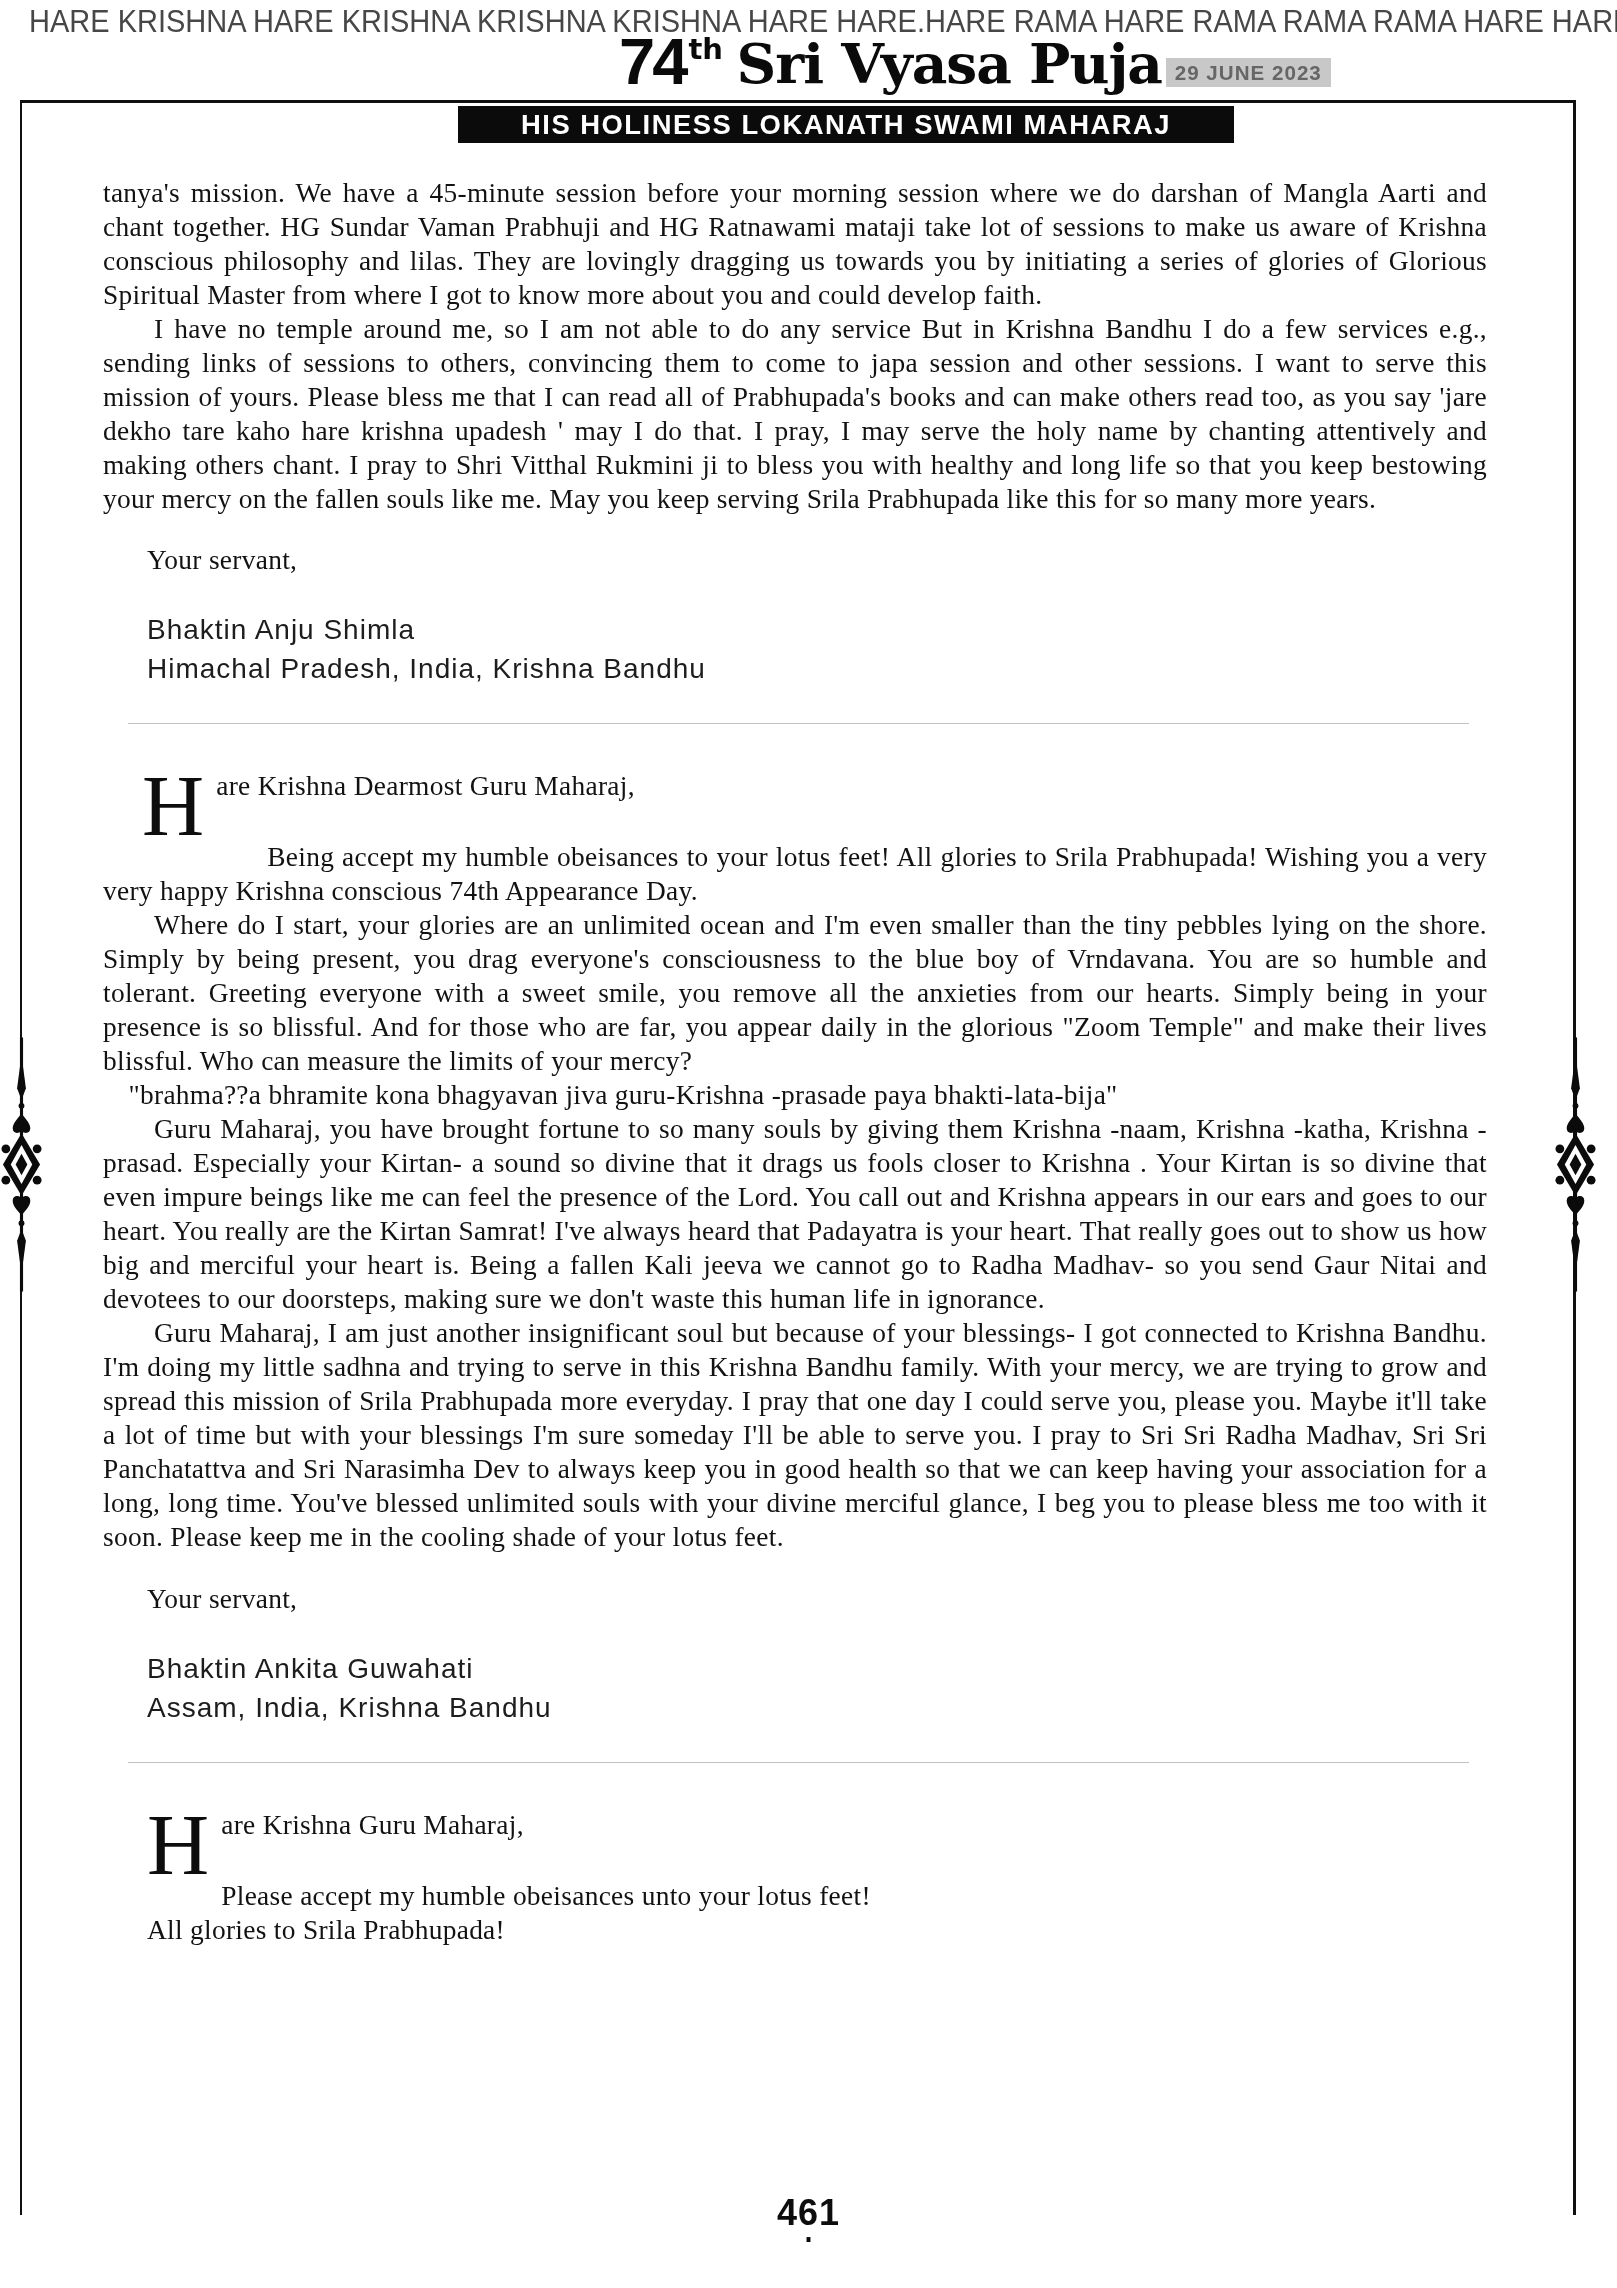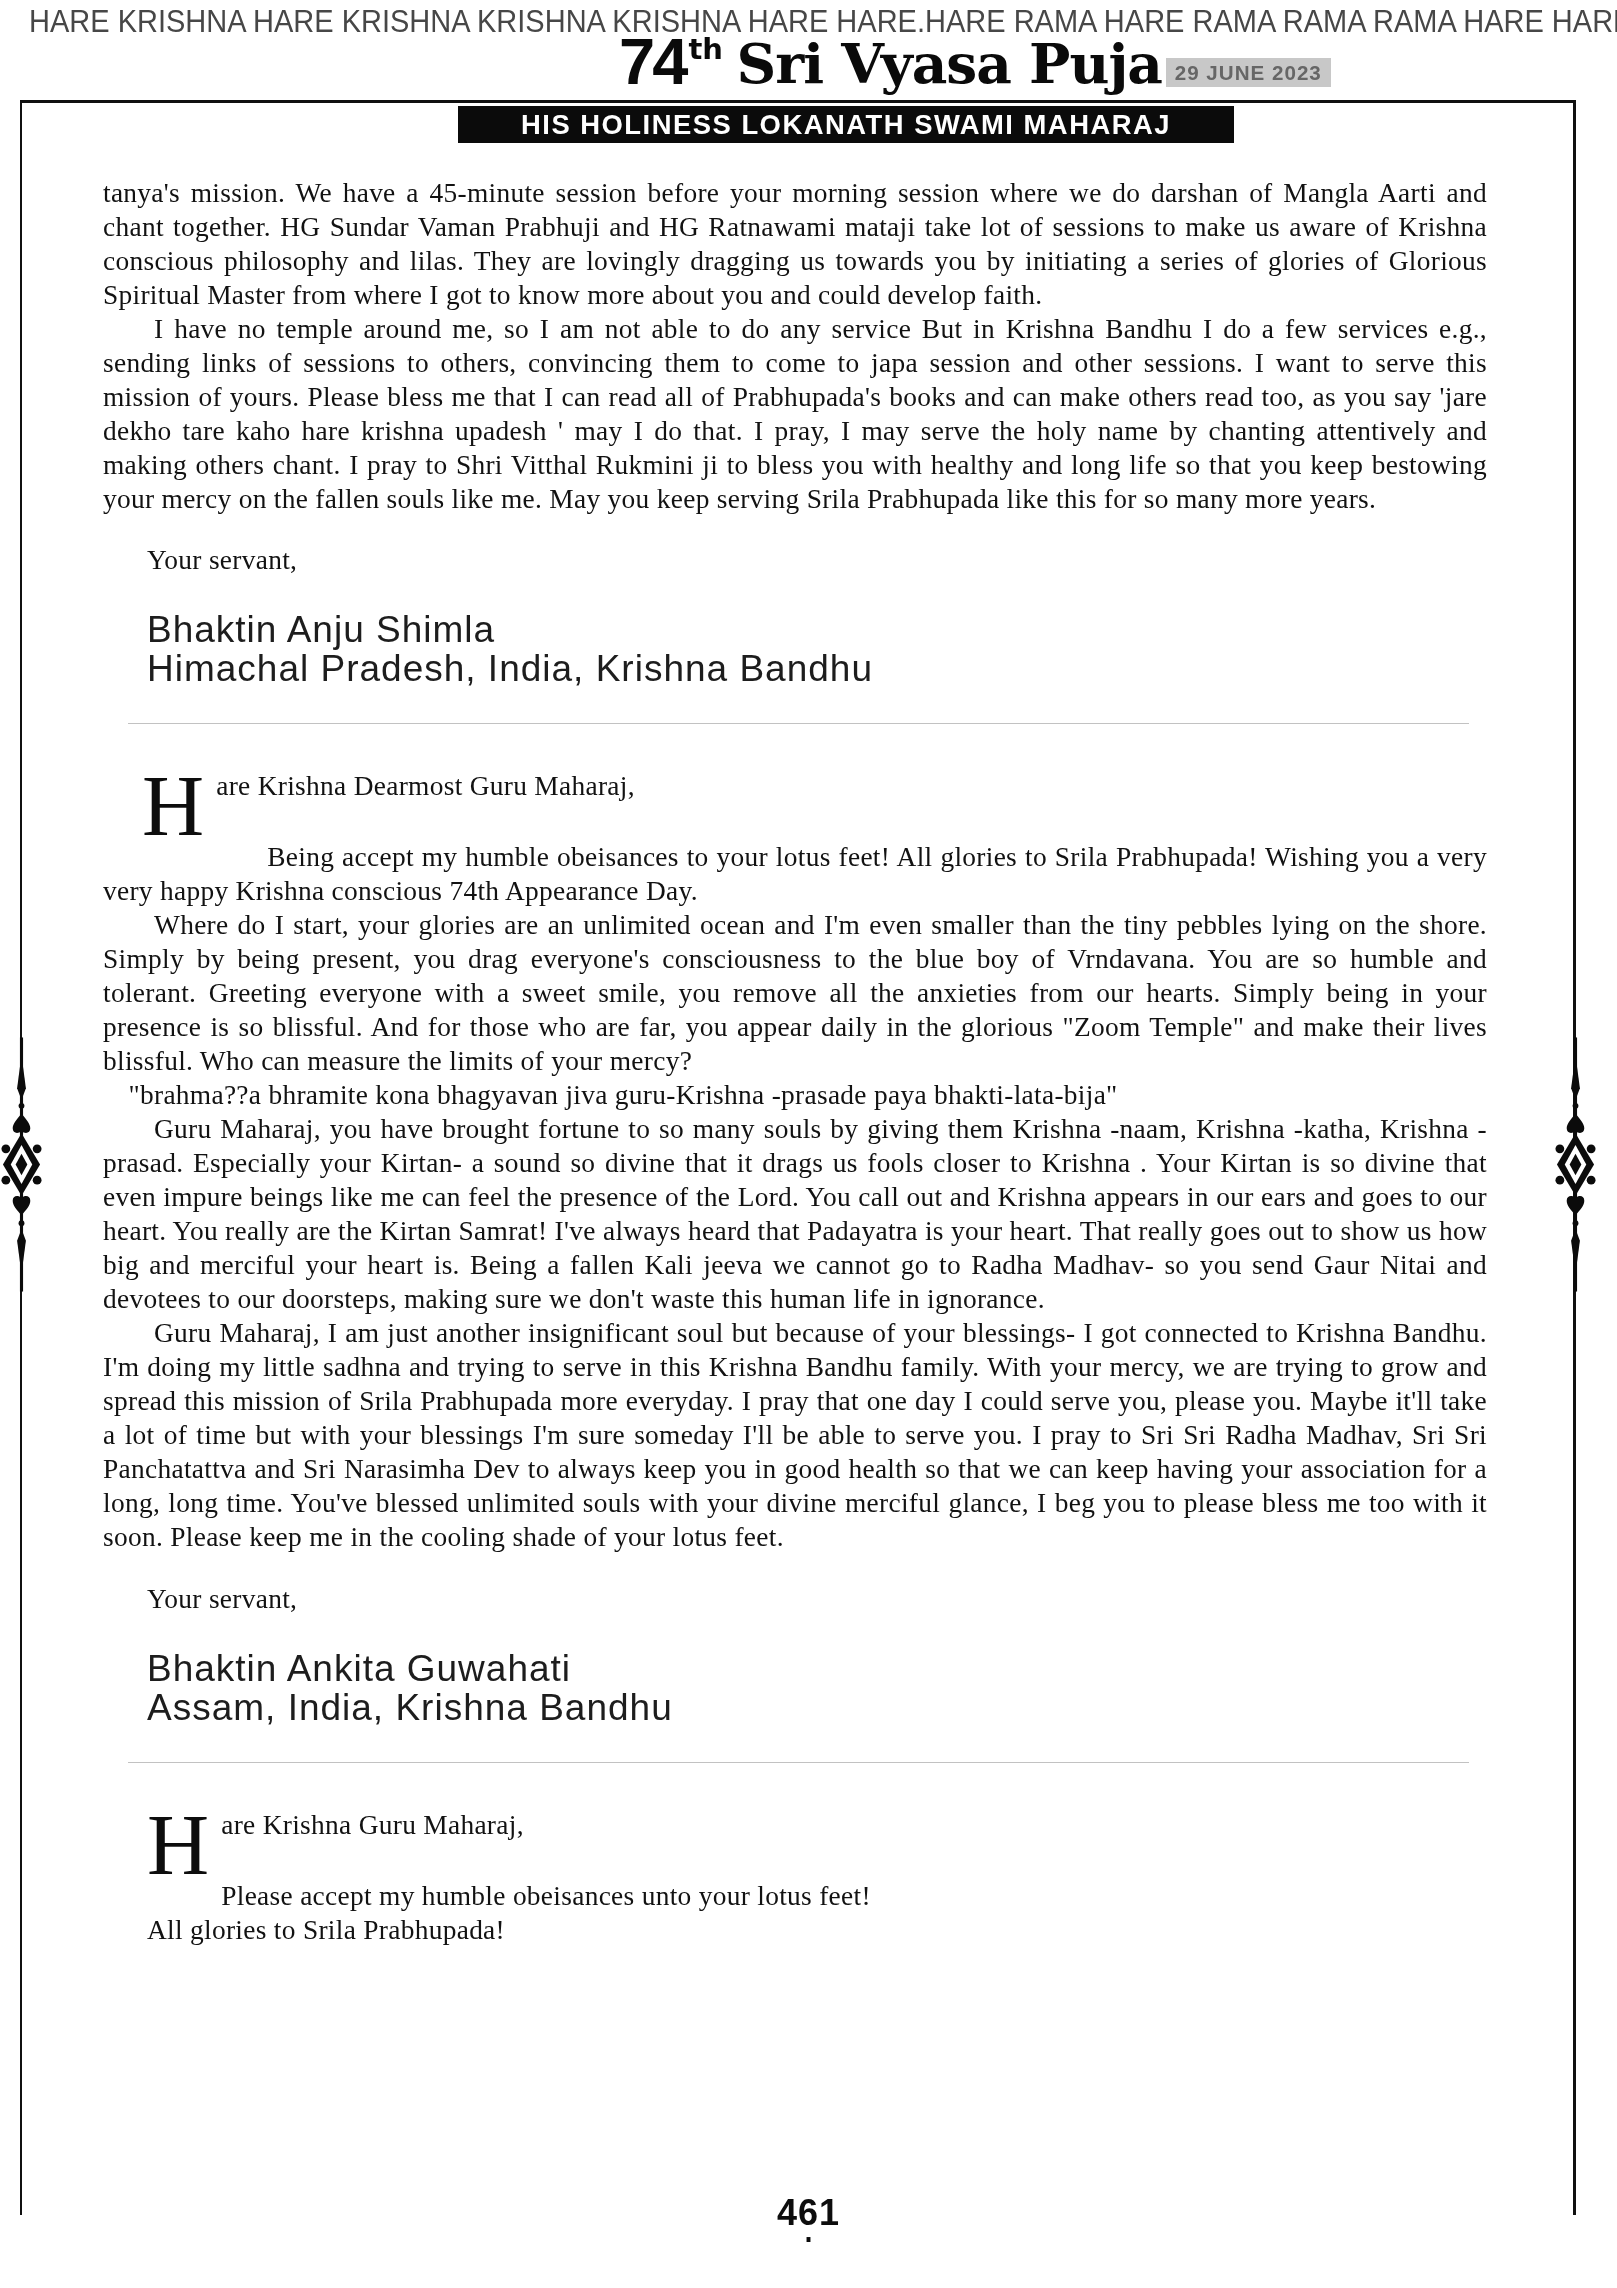--- a/index.html
+++ b/index.html
@@ -49,21 +49,21 @@
   .content {
     position:absolute; top:176px; left:103px; width:1384px;
     font-size:27.4px; line-height:34px; letter-spacing:0.3px; color:#121212;
   }
   .body-p { margin:0; text-align:justify; }
   .indent { text-indent:51px; }
   .verse  { margin:0; padding-left:25.5px; text-align:left; }
   .closing { margin:27.4px 0 0 44px; }
   .signature {
     margin:33px 0 0 44px; font-family:"Liberation Sans", sans-serif;
-    font-size:37px; line-height:39px; letter-spacing:1px; color:#1d1d1d;
+    font-size:28px; line-height:39px; letter-spacing:1px; color:#1d1d1d;
   }
   .divider { height:0; border-top:1px solid #c2c2c2; margin:35px 17.6px 45px 24.5px; }
 
   .salutation { min-height:71px; }
   .dropcap {
     float:left; font-family:"Liberation Serif", serif; font-size:86px;
     line-height:63px; height:69px; padding:5.9px 11.8px 0 0; color:#0d0d0d;
   }
   .dropcap.l2 { margin-left:39px; }
   .letter3 { margin-left:44px; }

